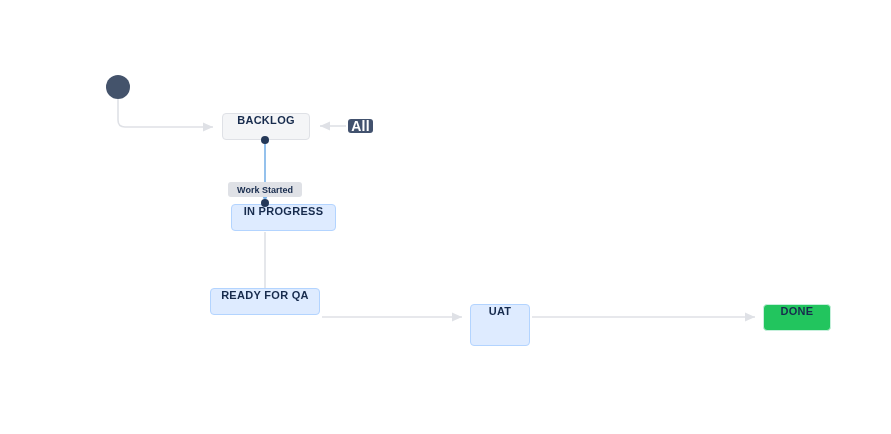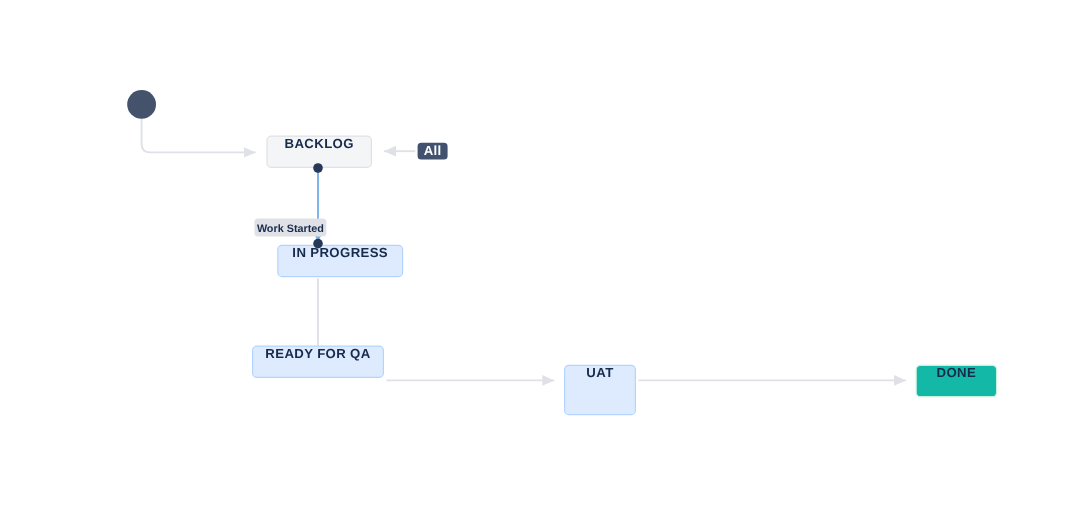--- a/index.html
+++ b/index.html
@@ -46,21 +46,21 @@
     background: #f4f5f7;
     border-color: #dfe1e6;
     color: #172b4d;
   }
   .node.blue {
     background: #deebff;
     border-color: #b3d4ff;
     color: #172b4d;
   }
   .node.green {
-    background: #14b8a6;
+    background: #22c55e;
     border-color: #c6f0dc;
     color: #172b4d;
   }
 
   
   .start-circle {
     position: absolute;
     border-radius: 50%;
     background: #44536b;
   }
@@ -68,21 +68,21 @@
   
   .badge-all {
     position: absolute;
     box-sizing: border-box;
     display: flex;
     align-items: center;
     justify-content: center;
     background: #42526e;
     color: #ffffff;
     border-radius: 3px;
-    font-size: 11px;
+    font-size: 14px;
     font-weight: 700;
     letter-spacing: 0.2px;
     white-space: nowrap;
     user-select: none;
   }
   .edge-label {
     position: absolute;
     box-sizing: border-box;
     display: flex;
     align-items: center;
@@ -157,20 +157,20 @@
   </div>
 
   <div class="node green" style="left:763px; top:304px; width:68px; height:27px;">
     <span>DONE</span>
   </div>
 
   <div class="badge-all" style="left:348px; top:119px; width:25px; height:14px;">
     <span>All</span>
   </div>
 
-  <div class="edge-label" style="left:212px; top:182px; width:60px; height:15px;">
+  <div class="edge-label" style="left:228px; top:182px; width:74px; height:15px;">
     <span>Work Started</span>
   </div>
 
   <div class="handle" style="left:265px; top:140px;"></div>
   <div class="handle" style="left:265px; top:203px;"></div>
 
 </div>
 
 </body></html>

